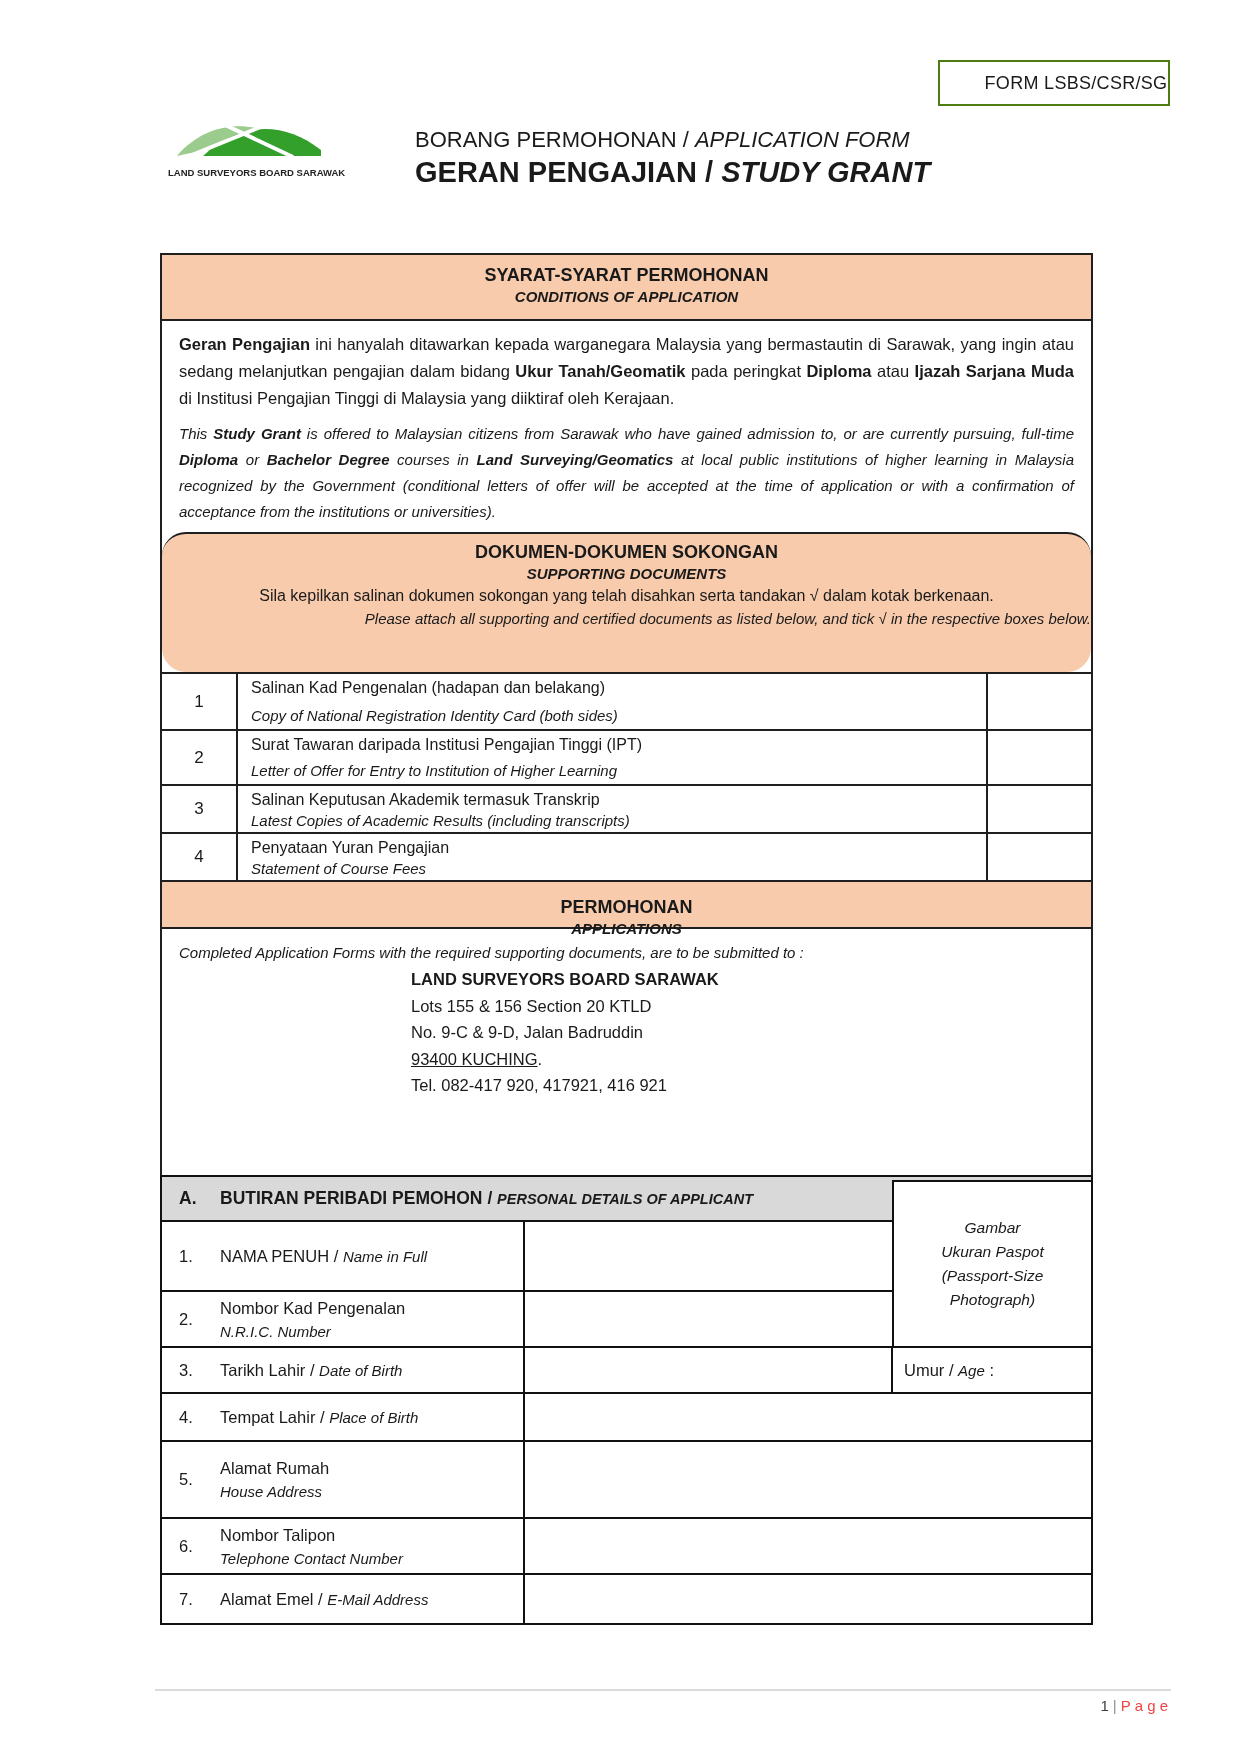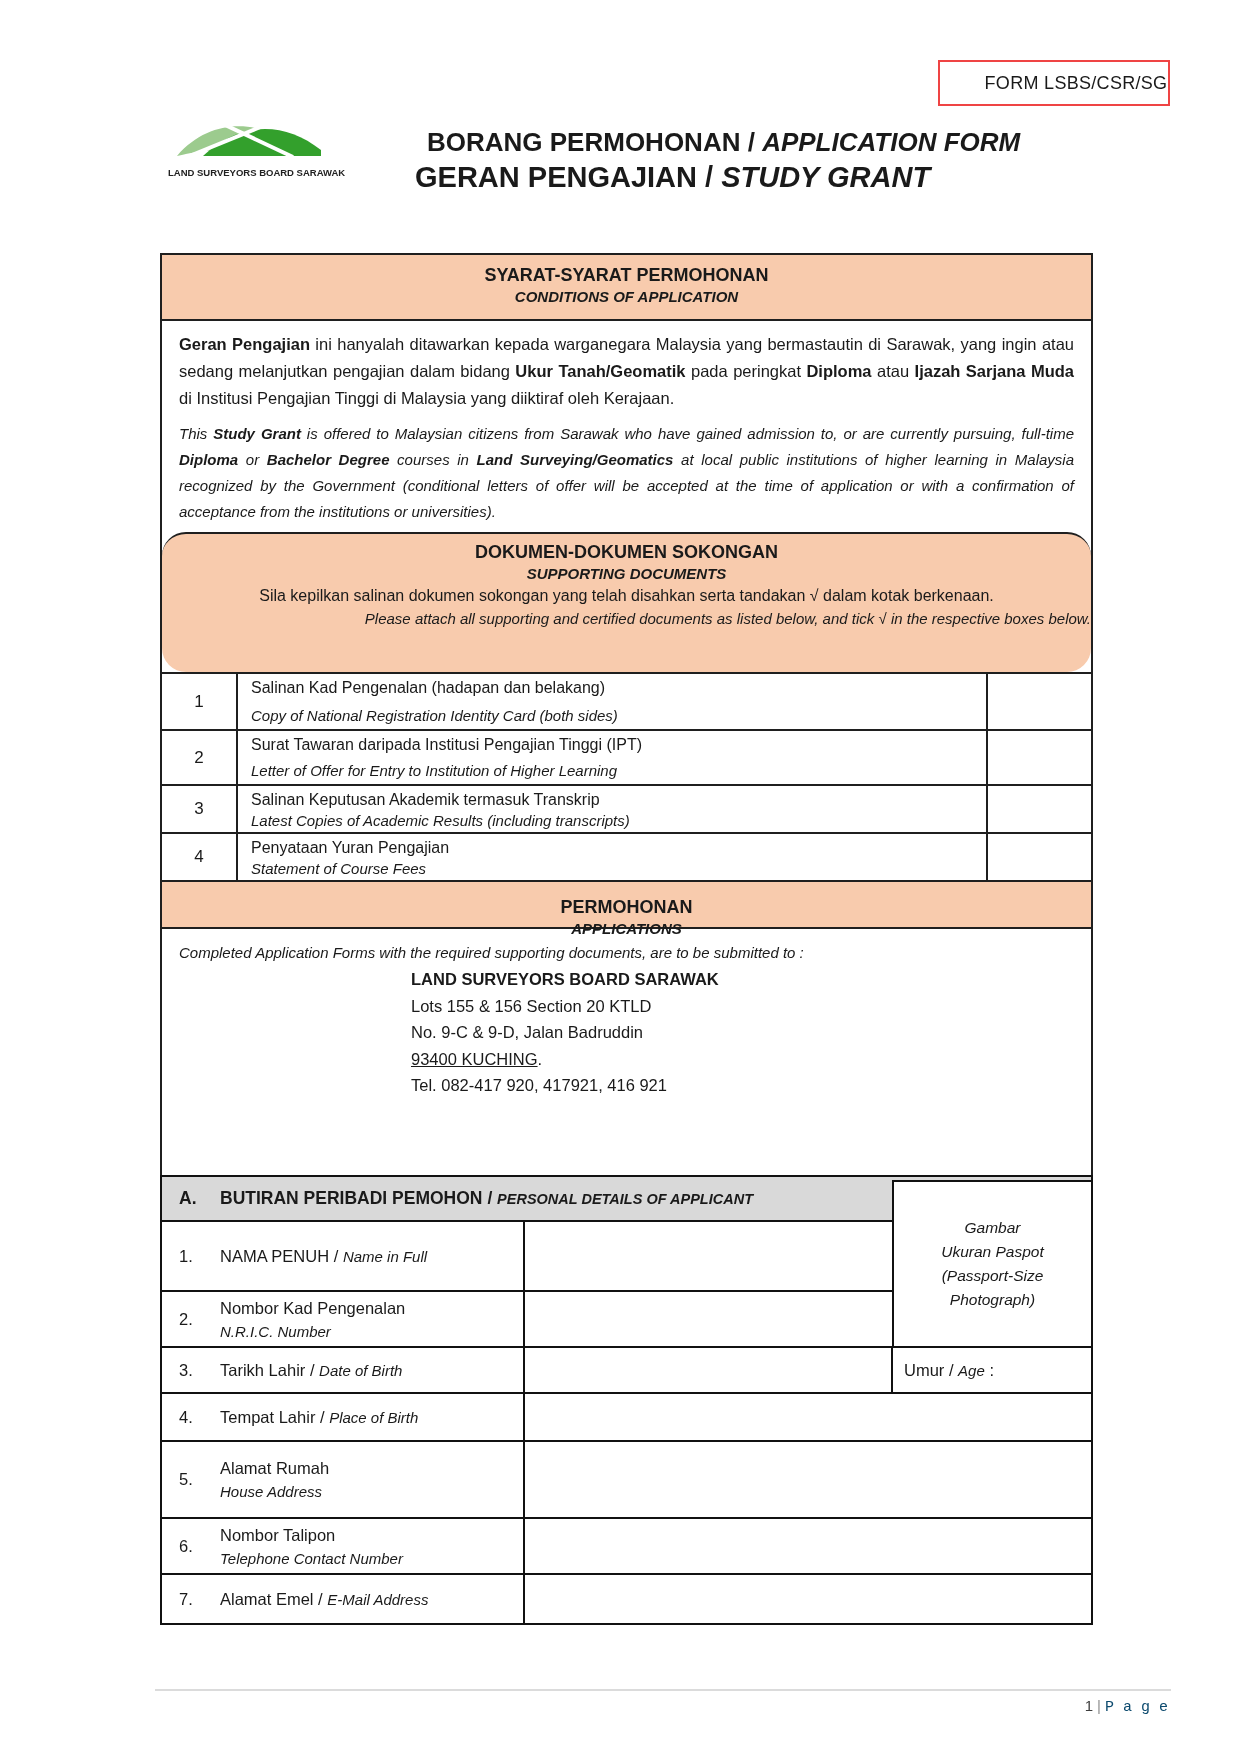--- a/index.html
+++ b/index.html
@@ -9,32 +9,32 @@
     background:#ffffff; font-family:"Liberation Sans", sans-serif; color:#1a1a1a;
     overflow:hidden;
   }
   .rt-b { font-weight:bold; }
   .rt-i { font-style:italic; }
   .rt-u { text-decoration:underline; }
 
   
   .form-code-box {
     position:absolute; left:938px; top:60px; width:232px; height:46px;
-    border:2px solid #ef4444; display:flex; align-items:center; justify-content:center;
+    border:2px solid #4d7c0f; display:flex; align-items:center; justify-content:center;
     font-size:18px; letter-spacing:0.3px;padding-left:44px;
   }
 
   
   .logo { position:absolute; left:168px; top:120px; width:162px; text-align:center; }
   .logo svg { width:152px; height:46px; display:block; margin:0 auto; }
   .logo-caption { font-size:9.5px; font-weight:bold; white-space:nowrap; color:#222; margin-top:1px; }
 
   
   .title-block { position:absolute; left:415px; top:126px; line-height:1.25; }
-  .title-line1 { font-size:26px; font-weight:bold;margin-left:12px; }
+  .title-line1 { font-size:22px; font-weight:normal; }
   .title-line2 { font-size:29px; font-weight:bold; }
   .t-it { font-style:italic; }
 
   
   .main-col {
     position:absolute; left:160px; top:253px; width:933px;
     border:2px solid #1f1f1f;
   }
   .band { background:#F8CBAD; text-align:center; }
   .band + .sect, .sect + .band, .band + .doc-row, .doc-row + .doc-row, .doc-row + .band { border-top:2px solid #1f1f1f; }
@@ -100,21 +100,21 @@
     background:#fff; border:2px solid #111; z-index:5;
     display:flex; flex-direction:column; align-items:center; justify-content:center;
     font-size:15.5px; font-style:italic; line-height:24px; text-align:center;
   }
 
   
   .footer-line { position:absolute; left:155px; top:1689px; width:1016px; height:2px; background:#DBDBDB; }
   .footer-text { position:absolute; top:1697px; right:73px; font-size:15px; }
   .f-page-num { color:#3d3d3d; }
   .f-page-sep { color:#919191; padding:0 4px; }
-  .f-page-word { color:#0c4a6e;font-family:Liberation Mono, monospace; }
+  .f-page-word { color:#ef4444; }
 </style>
 </head>
 <body>
 
 <div class="page">
 
   <div class="form-code-box">
     <span>FORM LSBS/CSR/SG</span>
   </div>
 

